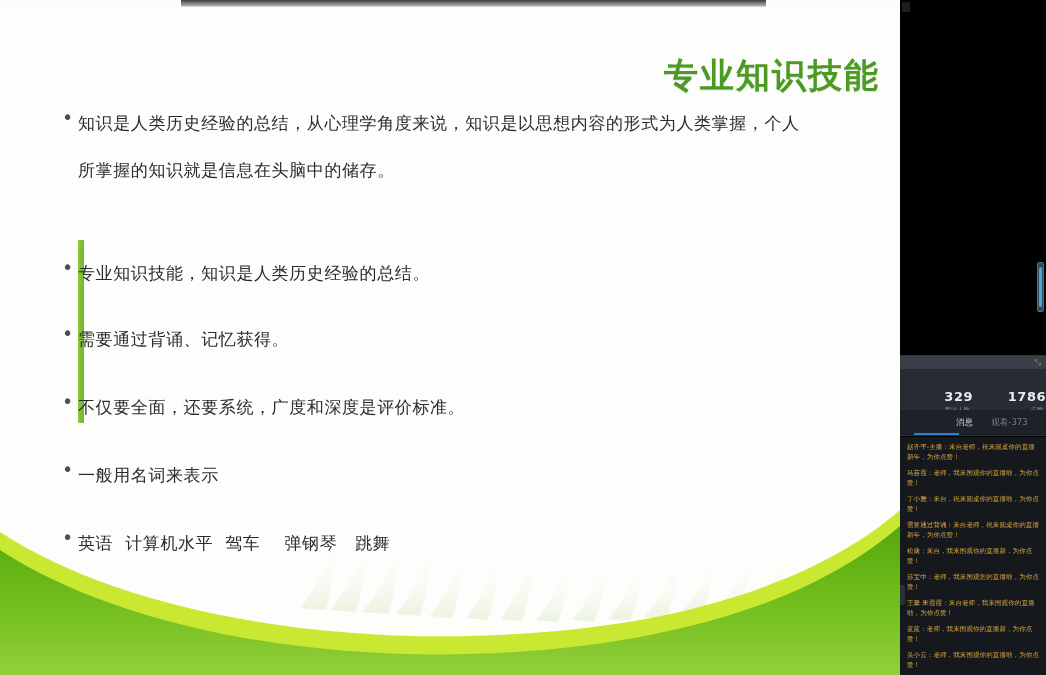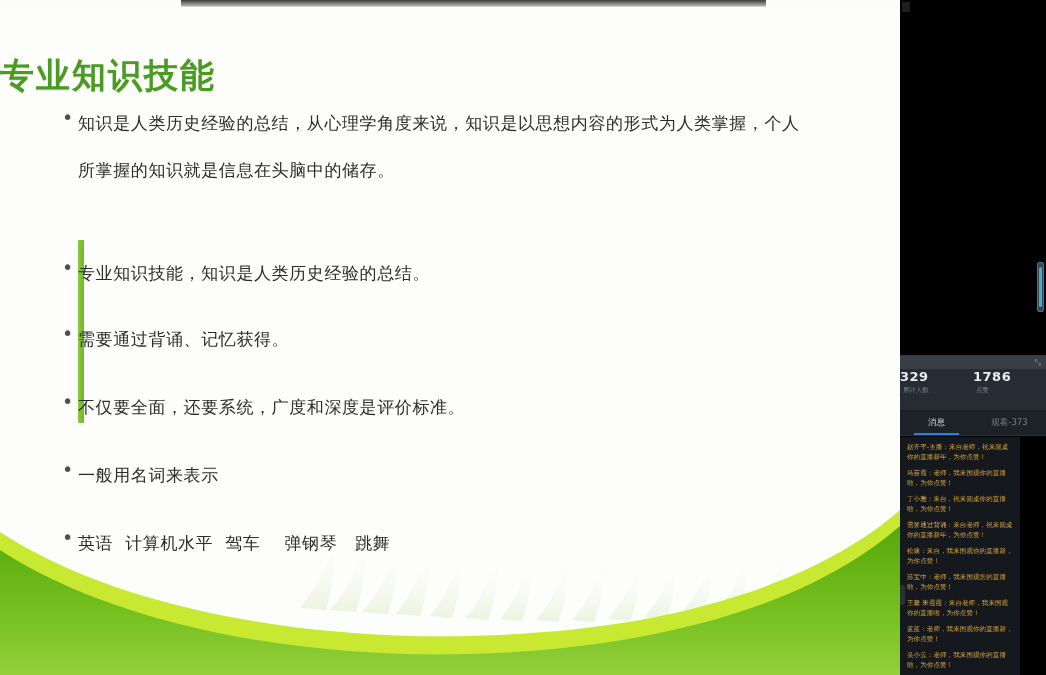--- a/index.html
+++ b/index.html
@@ -40,21 +40,21 @@
     left: 0; top: 8px;
     width: 900px; height: 667px;
     background: #fdfdfb;
   }
 
   
   #slide-title {
     position: absolute;
     left: 0; top: 45px;
     width: 880px;
-    text-align: left;
+    text-align: right;
     font-size: 34px;
     font-weight: bold;
     color: #4a9b22;
     letter-spacing: 2px;
     text-shadow: 0 1px 1px rgba(0,0,0,.12);
   }
 
   
   #accent-bar {
     position: absolute;
@@ -156,22 +156,22 @@
     color: #9aa0a8;
     line-height: 9px;
   }
   #stats {
     display: flex;
     height: 42px;
     background: #272c34;
   }
   .stat {
     flex: 1 1 50%;
-    text-align: left;
-    padding-top: 0;
+    text-align: right;
+    padding-top: 20px;
   }
   .stat-num {
     font-size: 13px;
     font-weight: bold;
     color: #e9ecef;
     line-height: 16px;
     letter-spacing: .5px;
   }
   .stat-lbl {
     font-size: 7px;
@@ -191,34 +191,34 @@
     border-bottom: 1px solid #2b3038;
   }
   .tab {
     flex: 1 1 50%;
     text-align: center;
     font-size: 8.5px;
     color: #767c85;
     line-height: 25px;
     position: relative;
   }
-  .tab.active { color: #cfd4da; }
+  .tab.active { color: #cfd4da; text-align: right; }
   .tab.active::after {
     content: "";
     position: absolute;
     left: 14px; right: 14px; bottom: 0;
     height: 2px;
     background: #2c7fd6;
   }
 
   
   #chat {
     position: absolute;
     left: 0; top: 437px;
-    width: 120px; height: 238px;
+    width: 146px; height: 238px;
     background: #15181d;
     padding: 5px 6px 0 7px;
     overflow: hidden;
   }
   .chat-msg {
     font-size: 6.5px;
     line-height: 10px;
     color: #d6a43c;
     margin-bottom: 6px;
     word-break: break-all;

